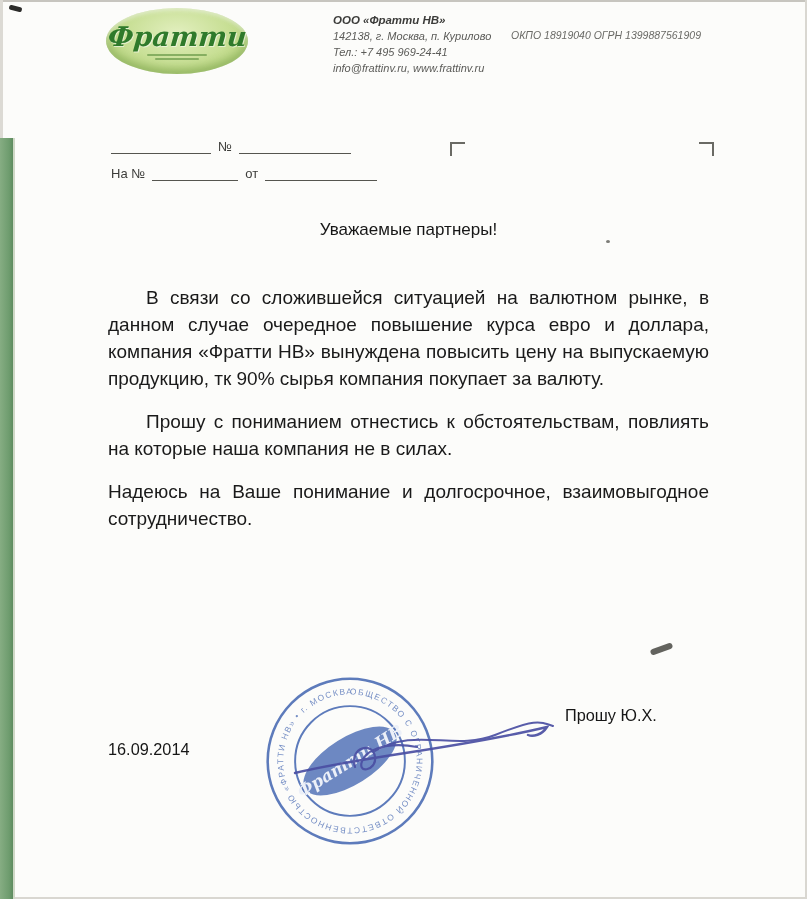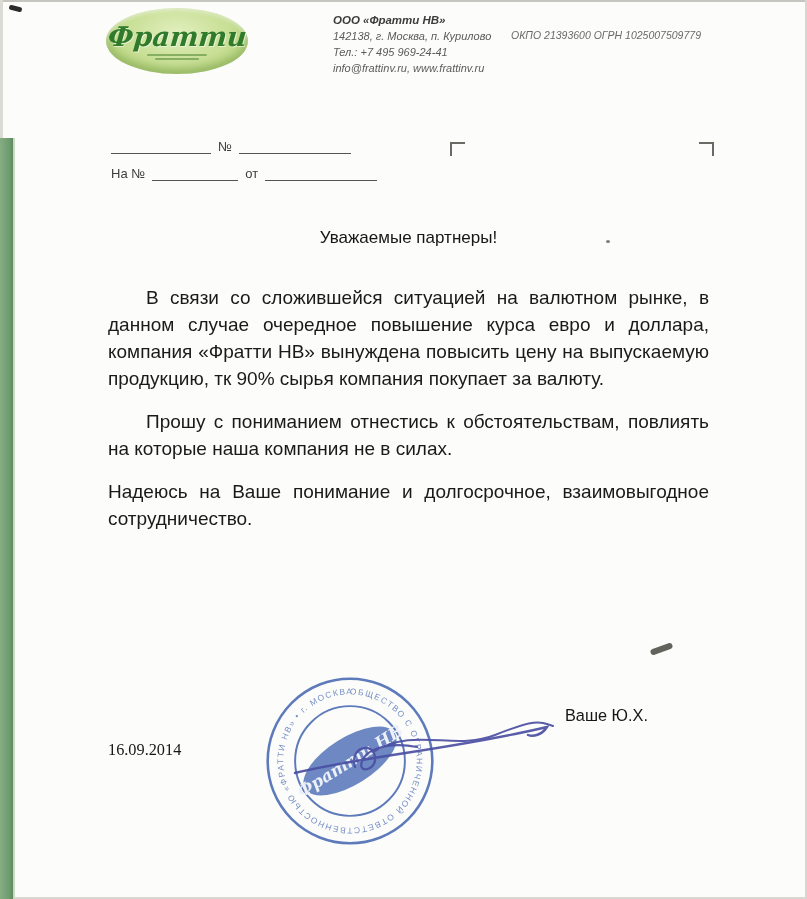--- a/index.html
+++ b/index.html
@@ -56,33 +56,33 @@
 
   
   .corner-l { position:absolute; left:450px; top:142px; width:13px; height:12px;
               border-top:2px solid #6a6a64; border-left:2px solid #6a6a64; }
   .corner-r { position:absolute; left:699px; top:142px; width:13px; height:12px;
               border-top:2px solid #6a6a64; border-right:2px solid #6a6a64; }
 
   
   .salutation {
     position:absolute; left:108px; top:220px; width:601px;
-    text-align:center; font-size:17px; color:#161616;margin-top:8px;
+    text-align:center; font-size:17px; color:#161616;
   }
   .body-text {
     position:absolute; left:108px; top:284px; width:601px;
     font-size:19px; color:#1a1a1a; line-height:27px; text-align:justify;
   }
   .body-text p { margin:0 0 16px 0; text-indent:38px; }
   .body-text p.noindent { text-indent:0; }
 
   
   .sig-title { position:absolute; left:108px; top:706px; font-size:16.3px; color:#161616; }
   .sig-name  { position:absolute; left:565px; top:706px; font-size:16.3px; color:#161616; }
-  .sig-date  { position:absolute; left:108px; top:740px; font-size:16.3px; color:#161616;font-family:Liberation Serif, serif; }
+  .sig-date  { position:absolute; left:108px; top:740px; font-size:16.3px; color:#161616; }
 
   
   .stamp-svg { position:absolute; left:252px; top:663px; width:196px; height:196px; }
   .sign-svg  { position:absolute; left:255px; top:655px; width:320px; height:150px; }
 
   
   .art-corner { position:absolute; left:9px; top:6px; width:13px; height:5px;
                 background:#2c2c2a; transform:rotate(14deg); border-radius:2px; }
   .art-dot    { position:absolute; left:606px; top:240px; width:4px; height:3px;
                 background:#7b7b76; border-radius:50%; }
@@ -112,21 +112,21 @@
   </div>
 
   <div class="company-block">
     <div class="company-name">ООО «Фратти НВ»</div>
     <div>142138, г. Москва, п. Курилово</div>
     <div>Тел.: +7 495 969-24-41</div>
     <div>info@frattinv.ru, www.frattinv.ru</div>
   </div>
 
   <div class="codes-block">
-    <div>ОКПО 21393600 ОГРН 1025007509779</div>
+    <div>ОКПО 18919040 ОГРН 1399887561909</div>
   </div>
 
   <div class="ref">
     <div class="ref-row">
       <span class="uline u1"></span>
       <span>№</span>
       <span class="uline u2"></span>
     </div>
     <div class="ref-row">
       <span>На №</span>
@@ -140,21 +140,21 @@
   <div class="corner-r"></div>
 
   <div class="salutation">Уважаемые партнеры!</div>
 
   <div class="body-text">
     <p>В связи со сложившейся ситуацией на валютном рынке, в данном случае очередное повышение курса евро и доллара, компания «Фратти НВ» вынуждена повысить цену на выпускаемую продукцию, тк 90% сырья компания покупает за валюту.</p>
     <p>Прошу с пониманием отнестись к обстоятельствам, повлиять на которые наша компания не в силах.</p>
     <p class="noindent">Надеюсь на Ваше понимание и долгосрочное, взаимовыгодное сотрудничество.</p>
   </div>
 
-  <div class="sig-name">Ваше Ю.Х.</div>
+  <div class="sig-name">Прошу Ю.Х.</div>
   <div class="sig-date">16.09.2014</div>
 
   <svg class="stamp-svg" viewBox="0 0 200 200">
     <g opacity="0.82">
       <circle cx="100" cy="100" r="84" fill="none" stroke="#3b5fae" stroke-width="2.6"></circle>
       <circle cx="100" cy="100" r="56" fill="none" stroke="#3b5fae" stroke-width="2"></circle>
       <defs>
         <path id="ringpath" d="M 100 32 A 68 68 0 1 1 99.9 32" fill="none"></path>
       </defs>
       <text font-size="8.6" letter-spacing="1.4" fill="#3b5fae" opacity="0.85" font-family="Liberation Sans, sans-serif">

